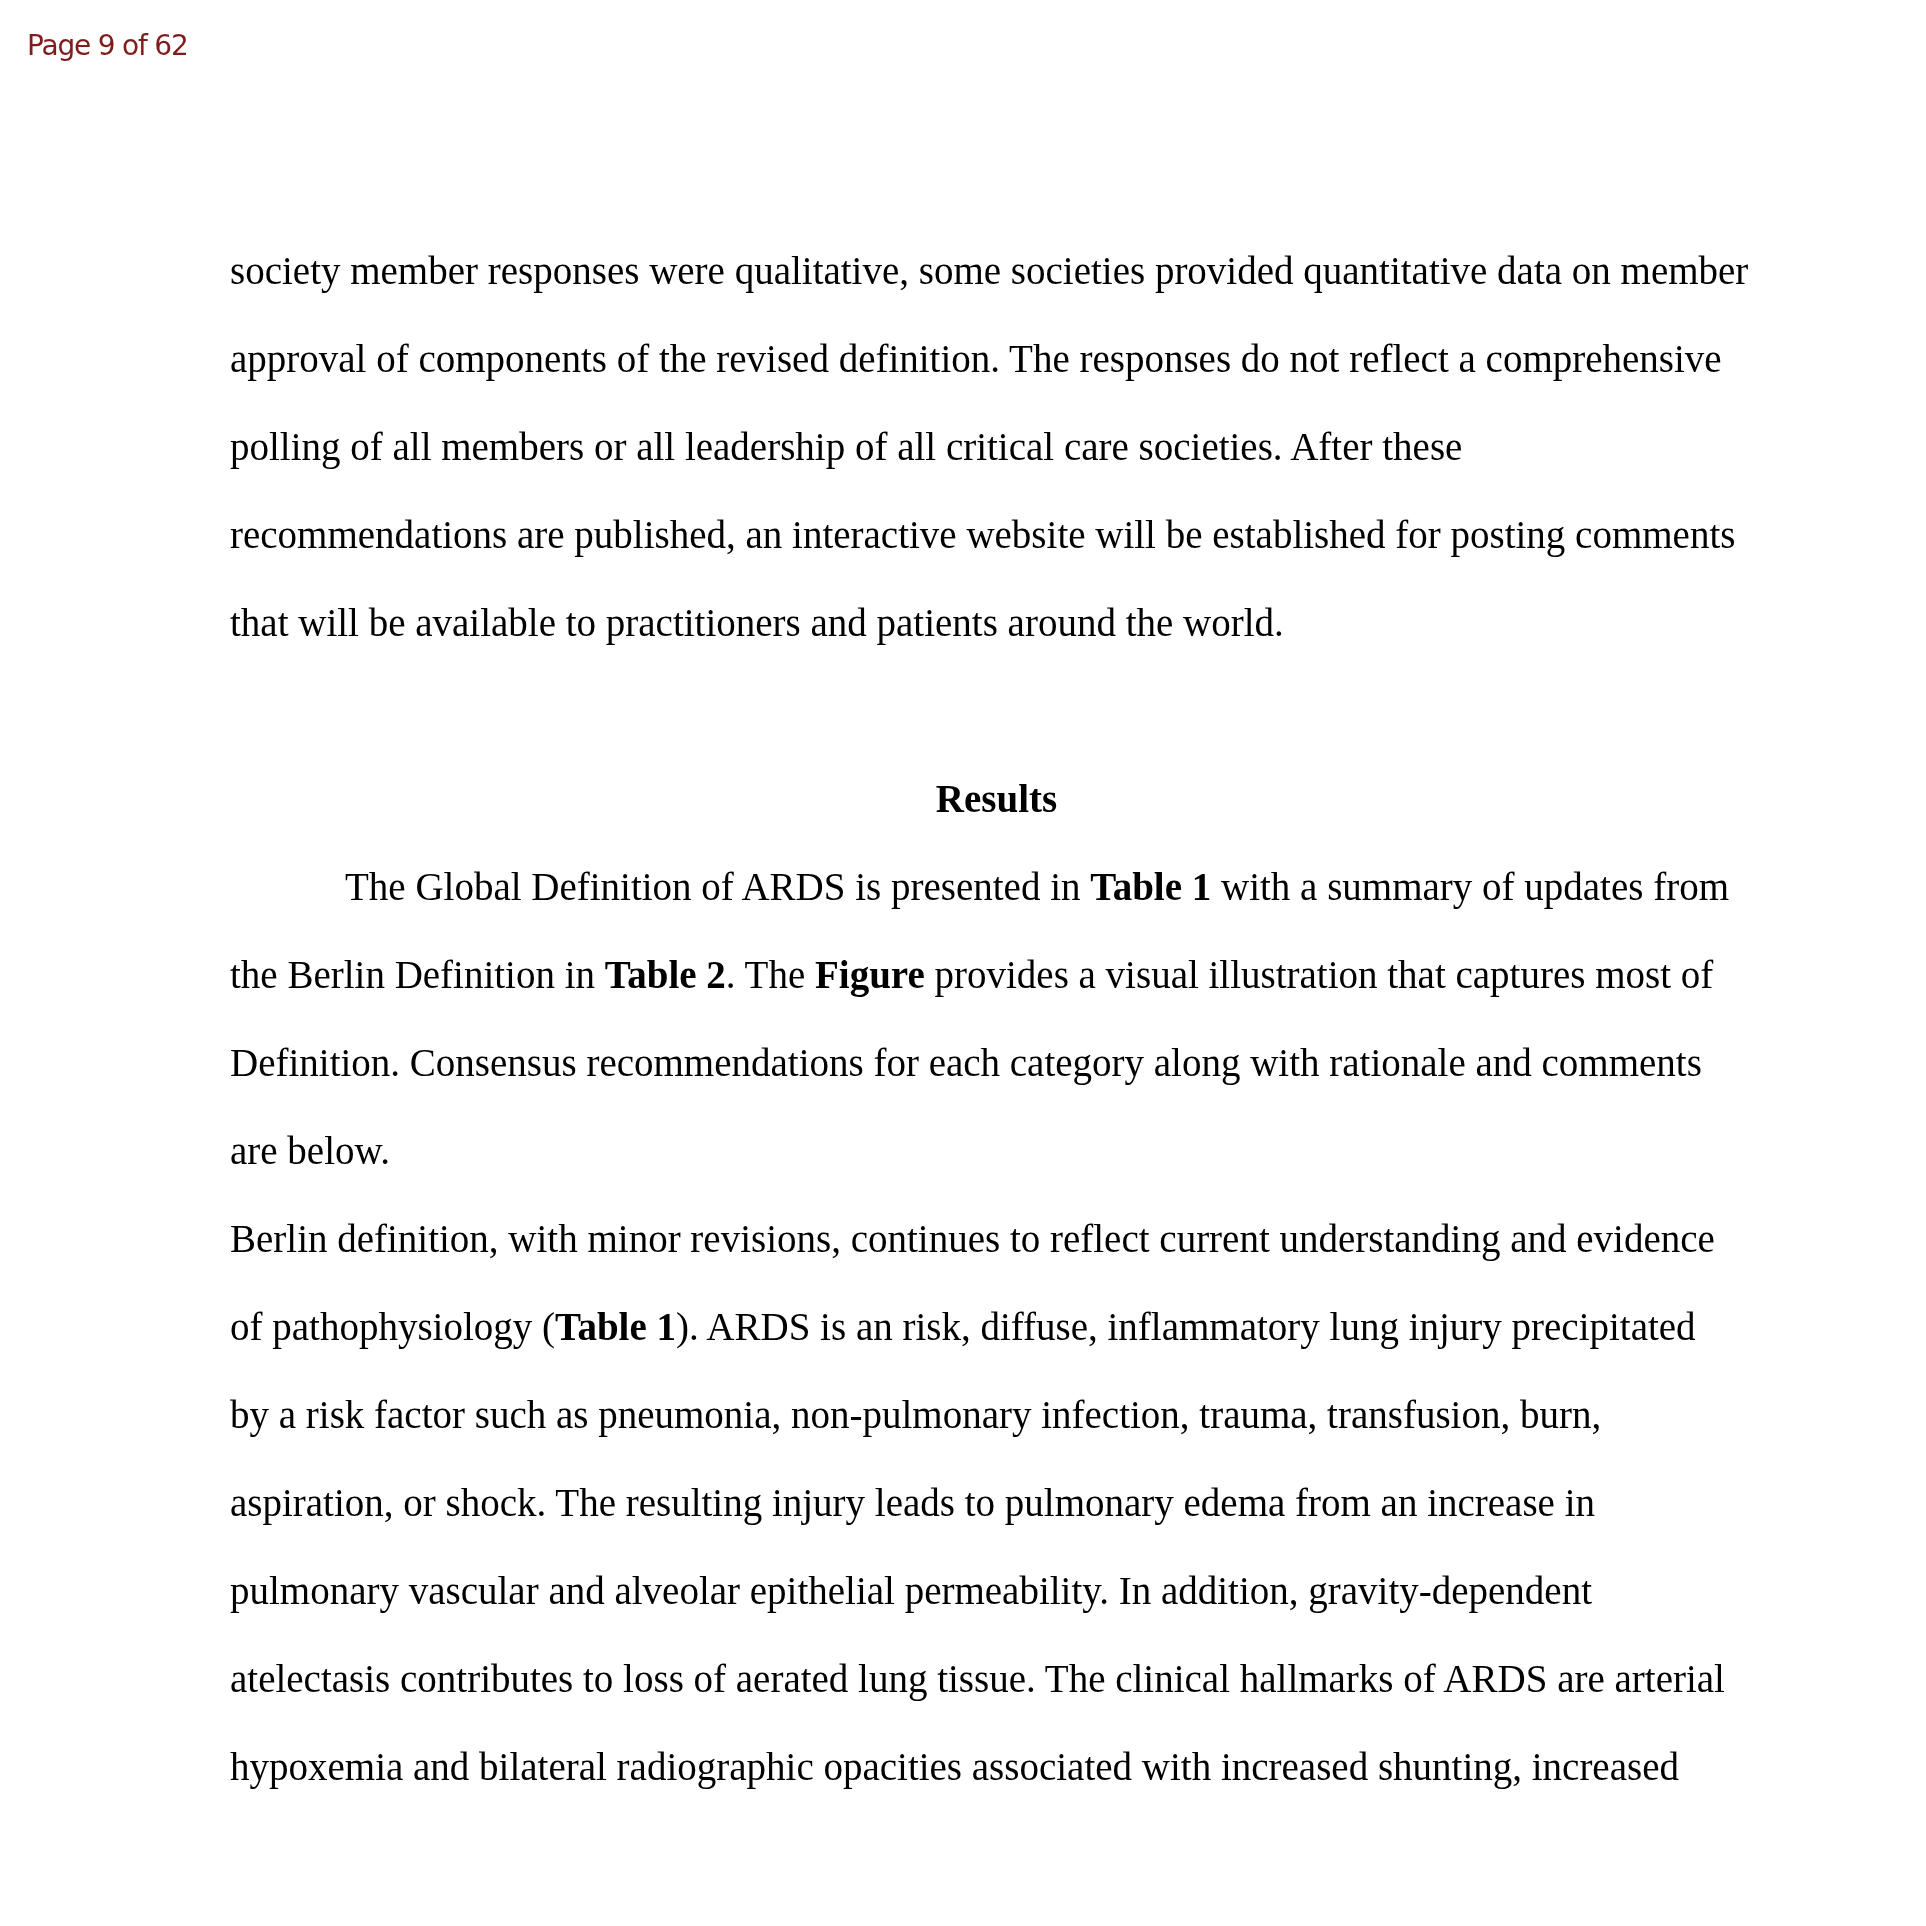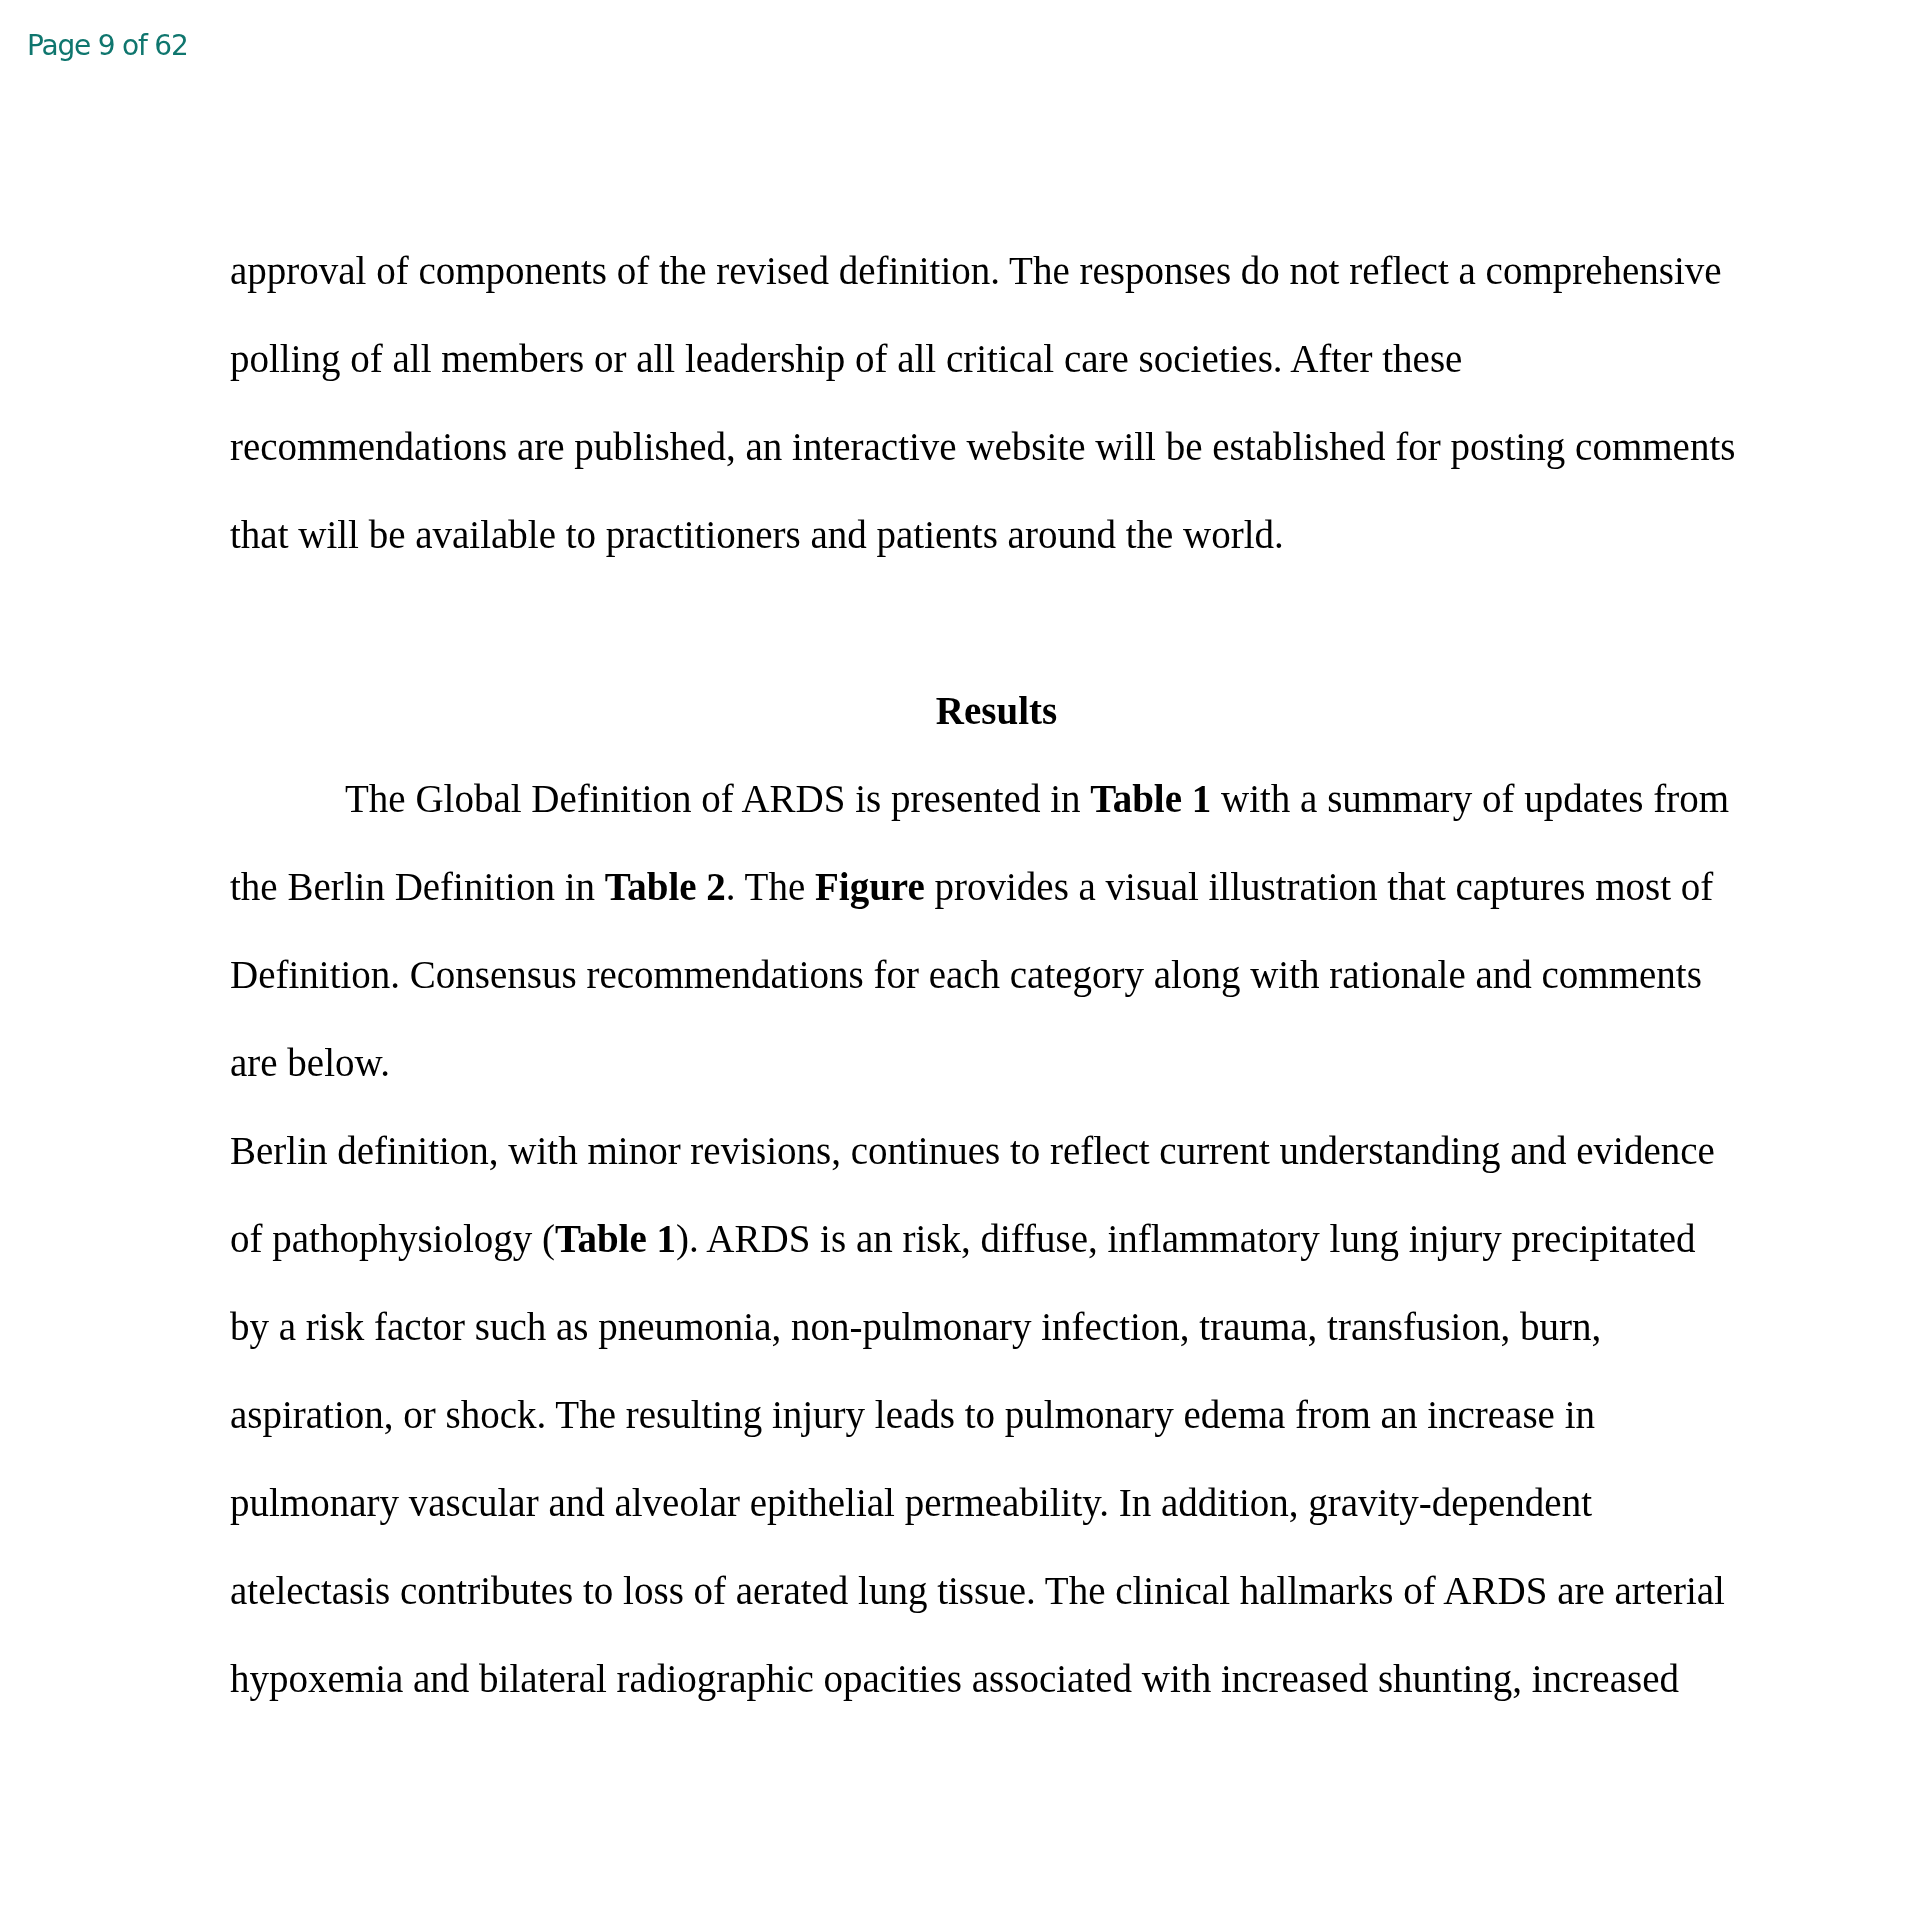--- a/index.html
+++ b/index.html
@@ -1,39 +1,40 @@
 <!DOCTYPE html>
 <html style="font-size:6.2px"><head>
 <meta charset="utf-8">
 <style>
   html, body { margin: 0; padding: 0; background: #ffffff; }
   body { width: 1965px; height: 2542px; position: relative; overflow: hidden; }
   .page-label {
     position: absolute; left: 27px; top: 29px;
-    font-family: "DejaVu Sans", sans-serif; font-size: 28px; color: #0f766e;
+    font-family: "DejaVu Sans", sans-serif; font-size: 28px; color: #7f1d1d;
     letter-spacing: -1.2px;
   }
   .body-text {
     position: absolute; left: 230px; width: 1533px; top: 227px;
     font-family: "Liberation Serif", serif; font-size: 39px; color: #000;
     line-height: 88px;
   }
   .line { white-space: nowrap; height: 88px; }
   .indent { padding-left: 115px; }
   .gap { height: 88px; }
   b { font-weight: bold; margin-top: 9px; }
   .heading { font-weight: bold; text-align: center; }
 </style>
 </head>
 <body>
 
 <div class="page-label">Page 9 of 62</div>
 
 <div class="body-text">
   <div>
+    <div class="line">society member responses were qualitative, some societies provided quantitative data on member</div>
     <div class="line">approval of components of the revised definition.  The responses do not reflect a comprehensive</div>
     <div class="line">polling of all members or all leadership of all critical care societies.  After these</div>
     <div class="line">recommendations are published, an interactive website will be established for posting comments</div>
     <div class="line">that will be available to practitioners and patients around the world.</div>
   </div>
 
   <div class="gap"></div>
 
   <div class="line heading">Results</div>
 

